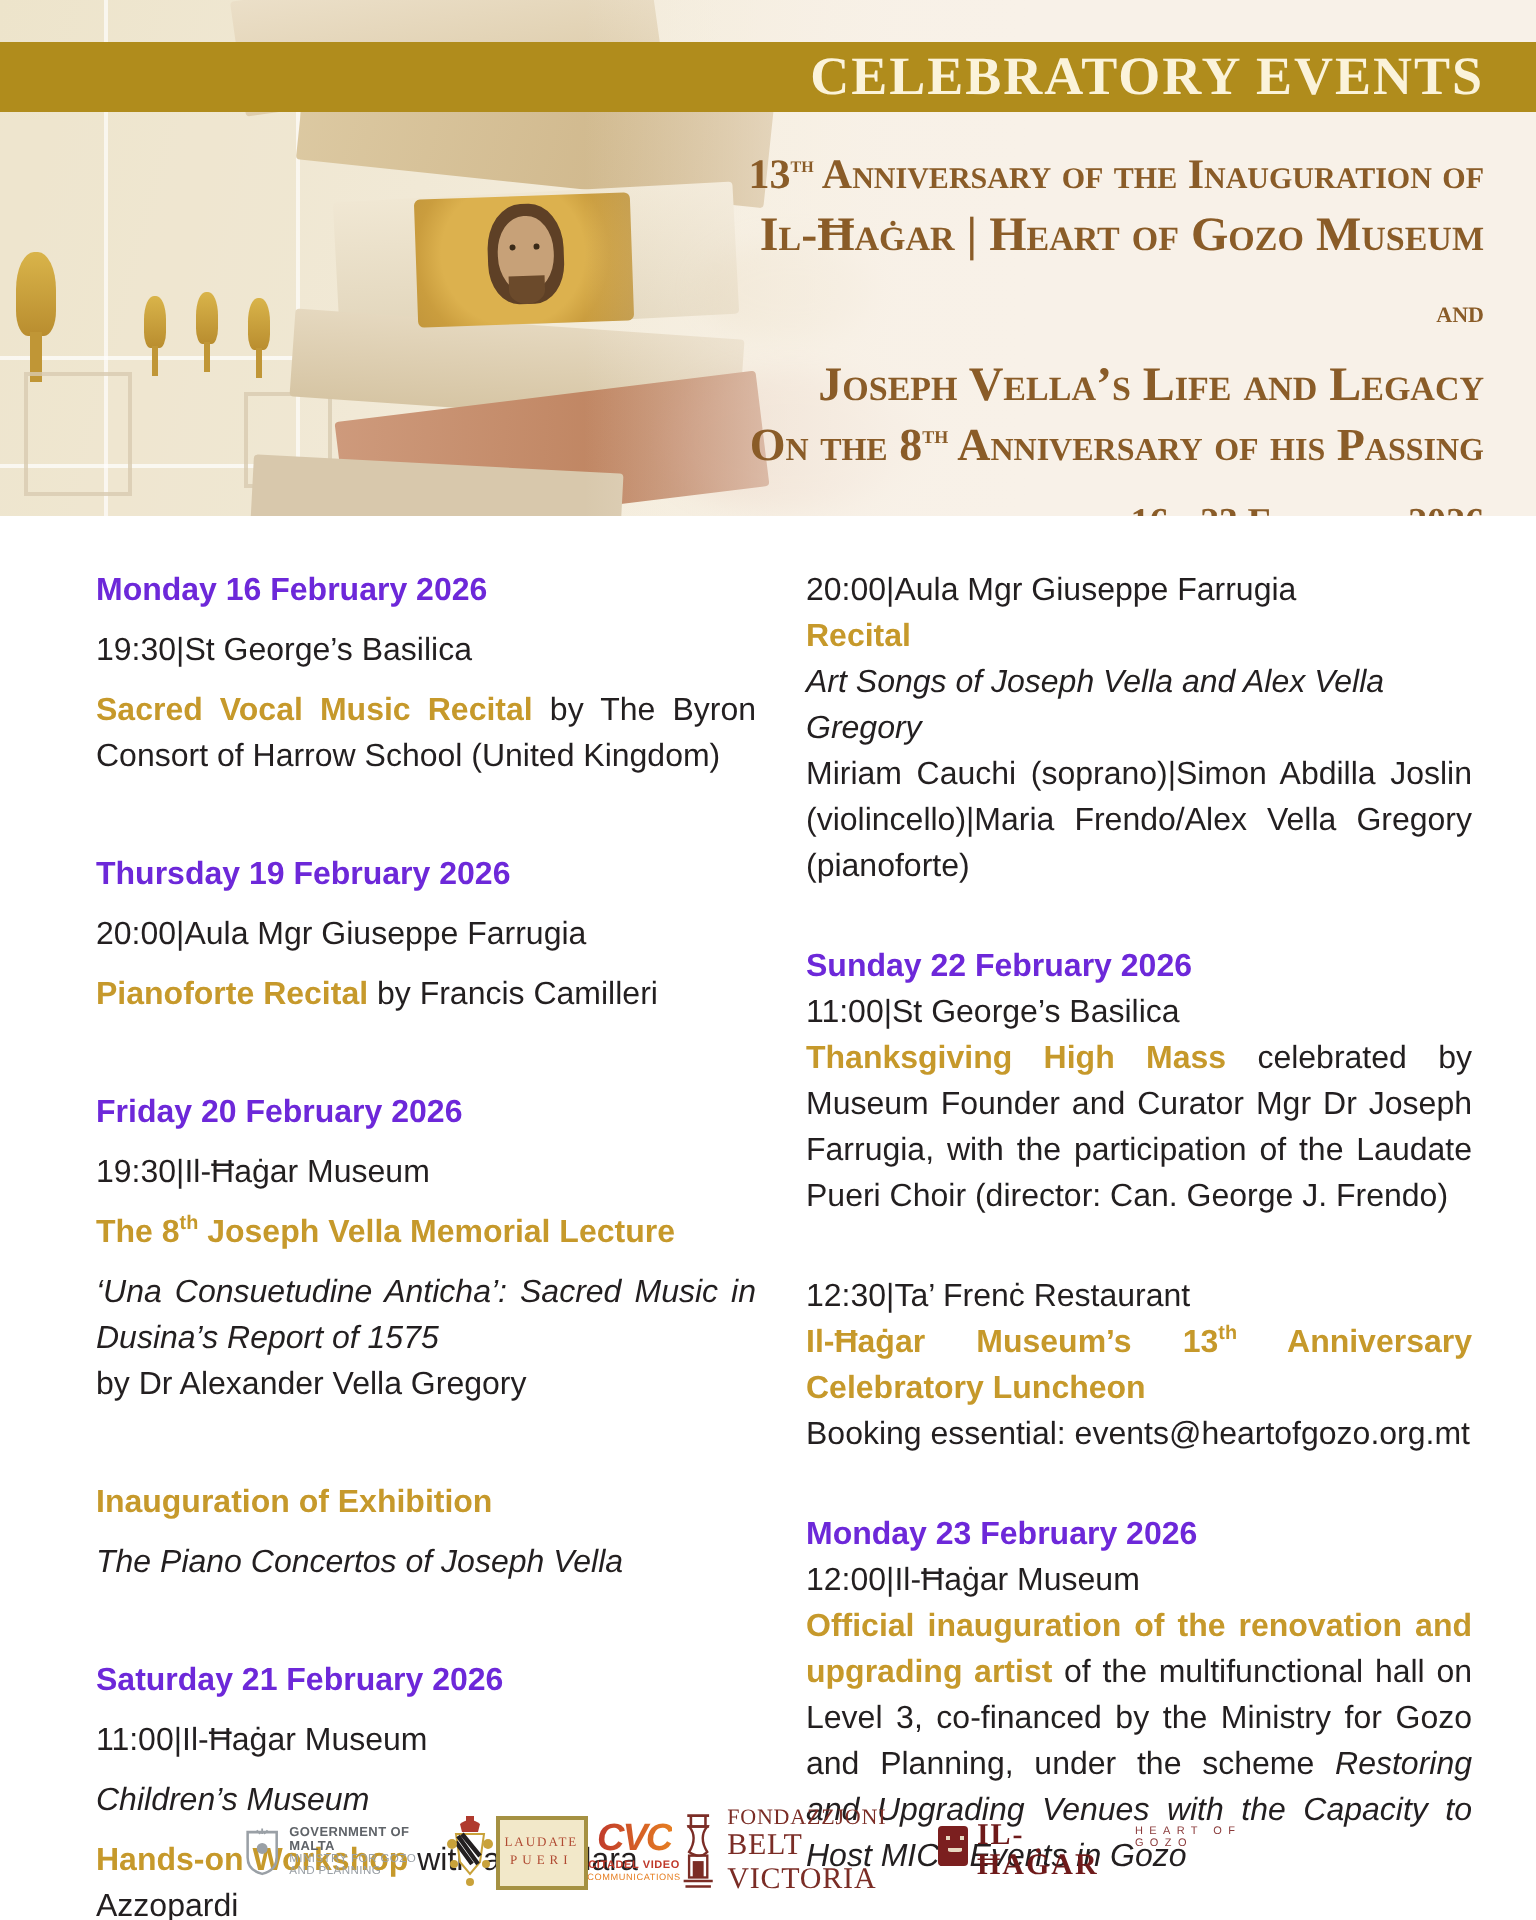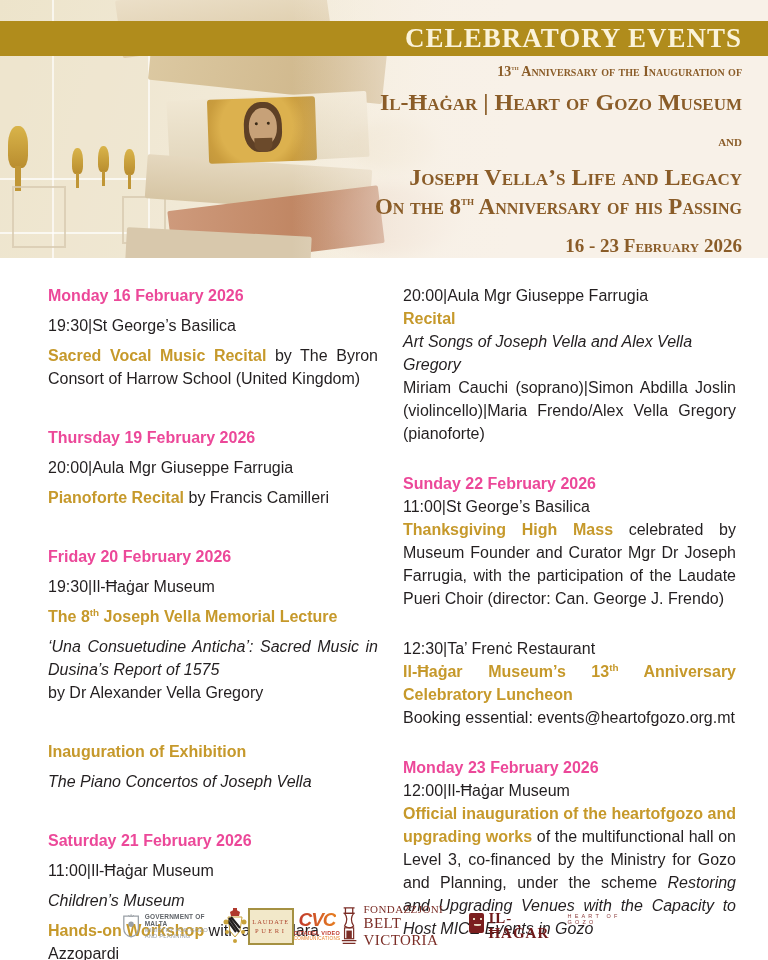--- a/index.html
+++ b/index.html
@@ -45,41 +45,41 @@
     display:flex;align-items:center;justify-content:flex-end;padding-right:26px;box-sizing:border-box;text-align:right;
   }
   .gold-band .band-text{
     font-family:"Liberation Serif",serif;font-weight:700;font-size:27px;letter-spacing:1px;color:#FBF3DA;
   }
   .title-block{
     position:absolute;right:26px;top:58px;width:560px;text-align:right;
     font-family:"Liberation Serif",serif;font-weight:700;color:#8A5C28;font-variant:small-caps;
   }
   .title-block sup{font-size:55%;line-height:0;}
-  .t-l1{font-size:14px;line-height:27px;}
+  .t-l1{font-size:21px;line-height:27px;margin-top:16px;}
   .t-l2{font-size:24px;line-height:31px;margin-top:2px;}
   .t-l3{font-size:15px;line-height:18px;margin-top:14px;}
   .t-l4{font-size:24px;line-height:30px;margin-top:12px;}
   .t-l5{font-size:23px;line-height:30px;}
   .t-l6{font-size:19px;line-height:24px;margin-top:12px;}
   
   .main{
     position:absolute;top:258px;left:0;width:768px;box-sizing:border-box;
     padding:26px 32px 0 48px;
     display:grid;grid-template-columns:330px 333px;column-gap:25px;
   }
   .section{margin-top:0;}
   .col-left .section + .section{margin-top:36px;}
   .col-right .section + .section{margin-top:27px;}
   .para{margin:0;font-size:16px;line-height:23px;}
   .col-left .para + .para{margin-top:7px;}
   .col-right .para + .para{margin-top:0;}
   .para.tight{margin-top:0 !important;}
   .para.justify{text-align:justify;}
-  .seg-b{font-weight:700;color:#ec4899;}
+  .seg-b{font-weight:700;color:#6d28d9;}
   .seg-n{color:#231F20;}
   .seg-g{font-weight:700;color:#C6992B;}
   .seg-i{font-style:italic;color:#231F20;}
   sup.seg-gsup{font-weight:700;color:#C6992B;font-size:62%;line-height:0;}
   
   .footer{
     position:absolute;top:898px;left:0;width:768px;height:56px;
     display:flex;align-items:center;justify-content:center;
   }
   .logo-row{display:flex;align-items:center;justify-content:space-between;width:525px;}
@@ -202,21 +202,21 @@
         <p class="para justify"><span class="seg-g">Thanksgiving High Mass</span><span class="seg-n"> celebrated by Museum Founder and Curator Mgr Dr Joseph Farrugia, with the participation of the Laudate Pueri Choir (director: Can. George J. Frendo)</span></p>
       </div>
       <div class="section">
         <p class="para"><span class="seg-n">12:30|Ta’ Frenċ Restaurant</span></p>
         <p class="para justify"><span class="seg-g">Il-Ħaġar Museum’s 13</span><sup class="seg-gsup">th</sup><span class="seg-g"> Anniversary Celebratory Luncheon</span></p>
         <p class="para"><span class="seg-n">Booking essential: events@heartofgozo.org.mt</span></p>
       </div>
       <div class="section">
         <p class="para"><span class="seg-b">Monday 23 February 2026</span></p>
         <p class="para"><span class="seg-n">12:00|Il-Ħaġar Museum</span></p>
-        <p class="para justify"><span class="seg-g">Official inauguration of the heartofgozo and upgrading works</span><span class="seg-n"> of the multifunctional hall on Level 3, co-financed by the Ministry for Gozo and Planning, under the scheme </span><span class="seg-i">Restoring and Upgrading Venues with the Capacity to Host MICE Events in Gozo</span></p>
+        <p class="para justify"><span class="seg-g">Official inauguration of the renovation and upgrading artist</span><span class="seg-n"> of the multifunctional hall on Level 3, co-financed by the Ministry for Gozo and Planning, under the scheme </span><span class="seg-i">Restoring and Upgrading Venues with the Capacity to Host MICE Events in Gozo</span></p>
       </div>
     </div>
 </div>
 
 <div class="footer">
   <div class="logo-row">
     <div class="logo">
       <svg width="20" height="27" viewBox="0 0 20 27">
         <path d="M2 2 h16 v14 q0 7 -8 9 q-8 -2 -8 -9 z" fill="none" stroke="#9AA0A6" stroke-width="1.4"></path>
         <circle cx="10" cy="11" r="3" fill="#9AA0A6"></circle>

